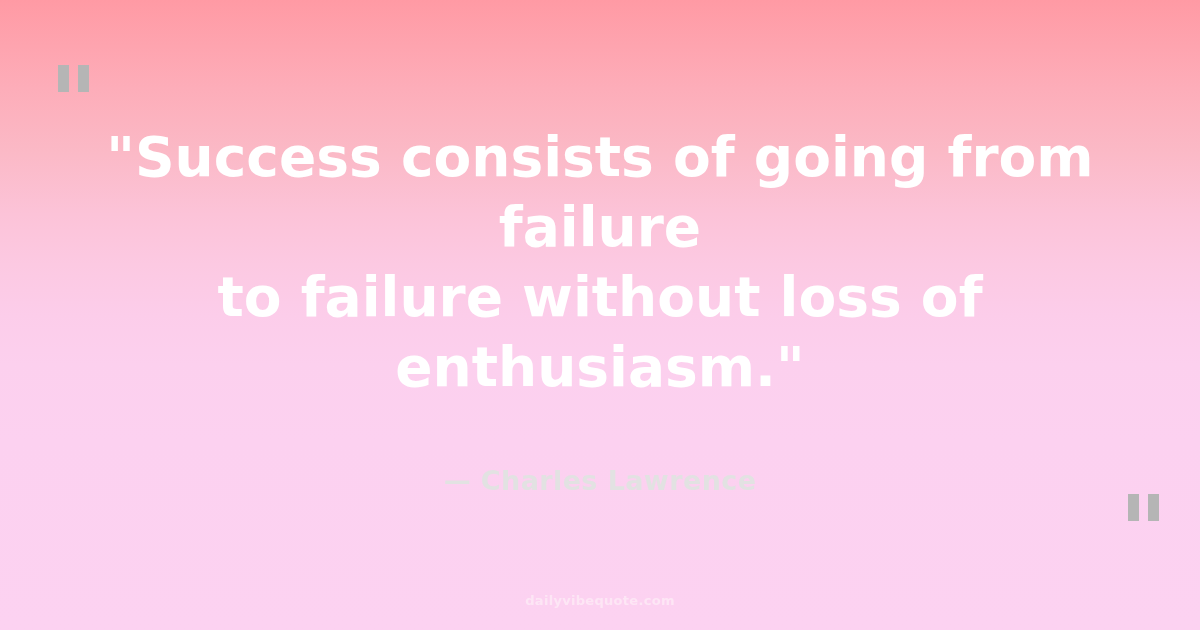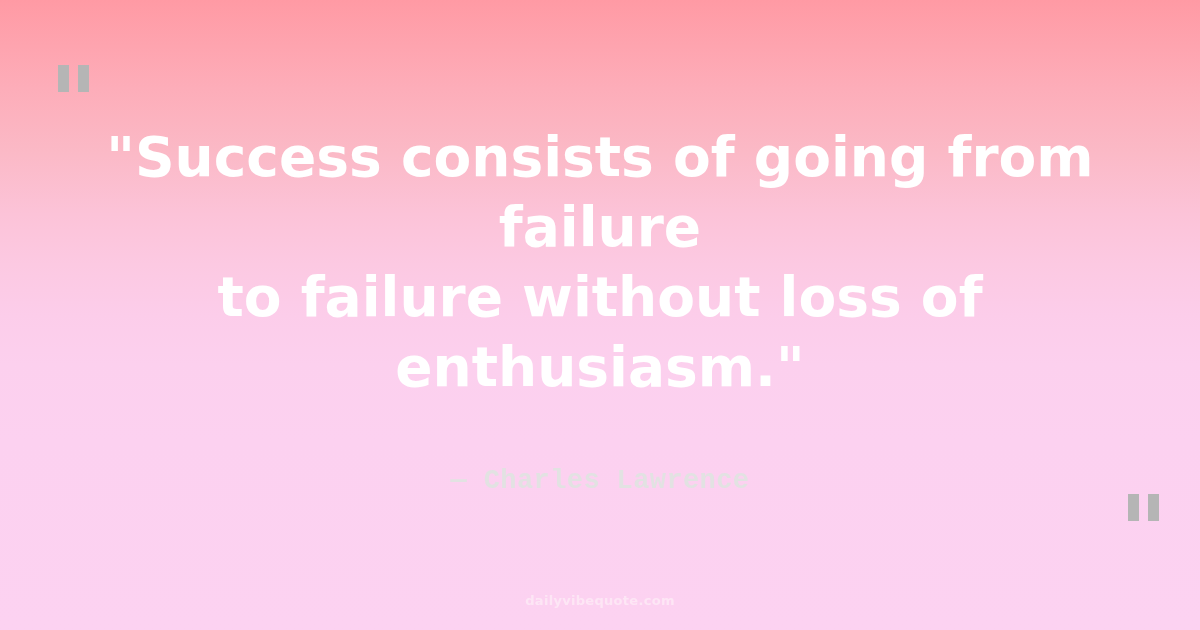--- a/index.html
+++ b/index.html
@@ -86,21 +86,20 @@
 
   #quote-author {
     margin: 12px;
     margin-top: 63px;
     text-align: left;
     font-size: 27px;
     line-height: 32px;
     font-weight: bold;
     color: #e2e2e2;
     letter-spacing: 0.4px;
-    font-family: Liberation Mono, monospace;
   }
 
   
   #footer-watermark {
     position: absolute;
     left: 0;
     right: 0;
     bottom: 22px;
     text-align: center;
     font-size: 13px;

